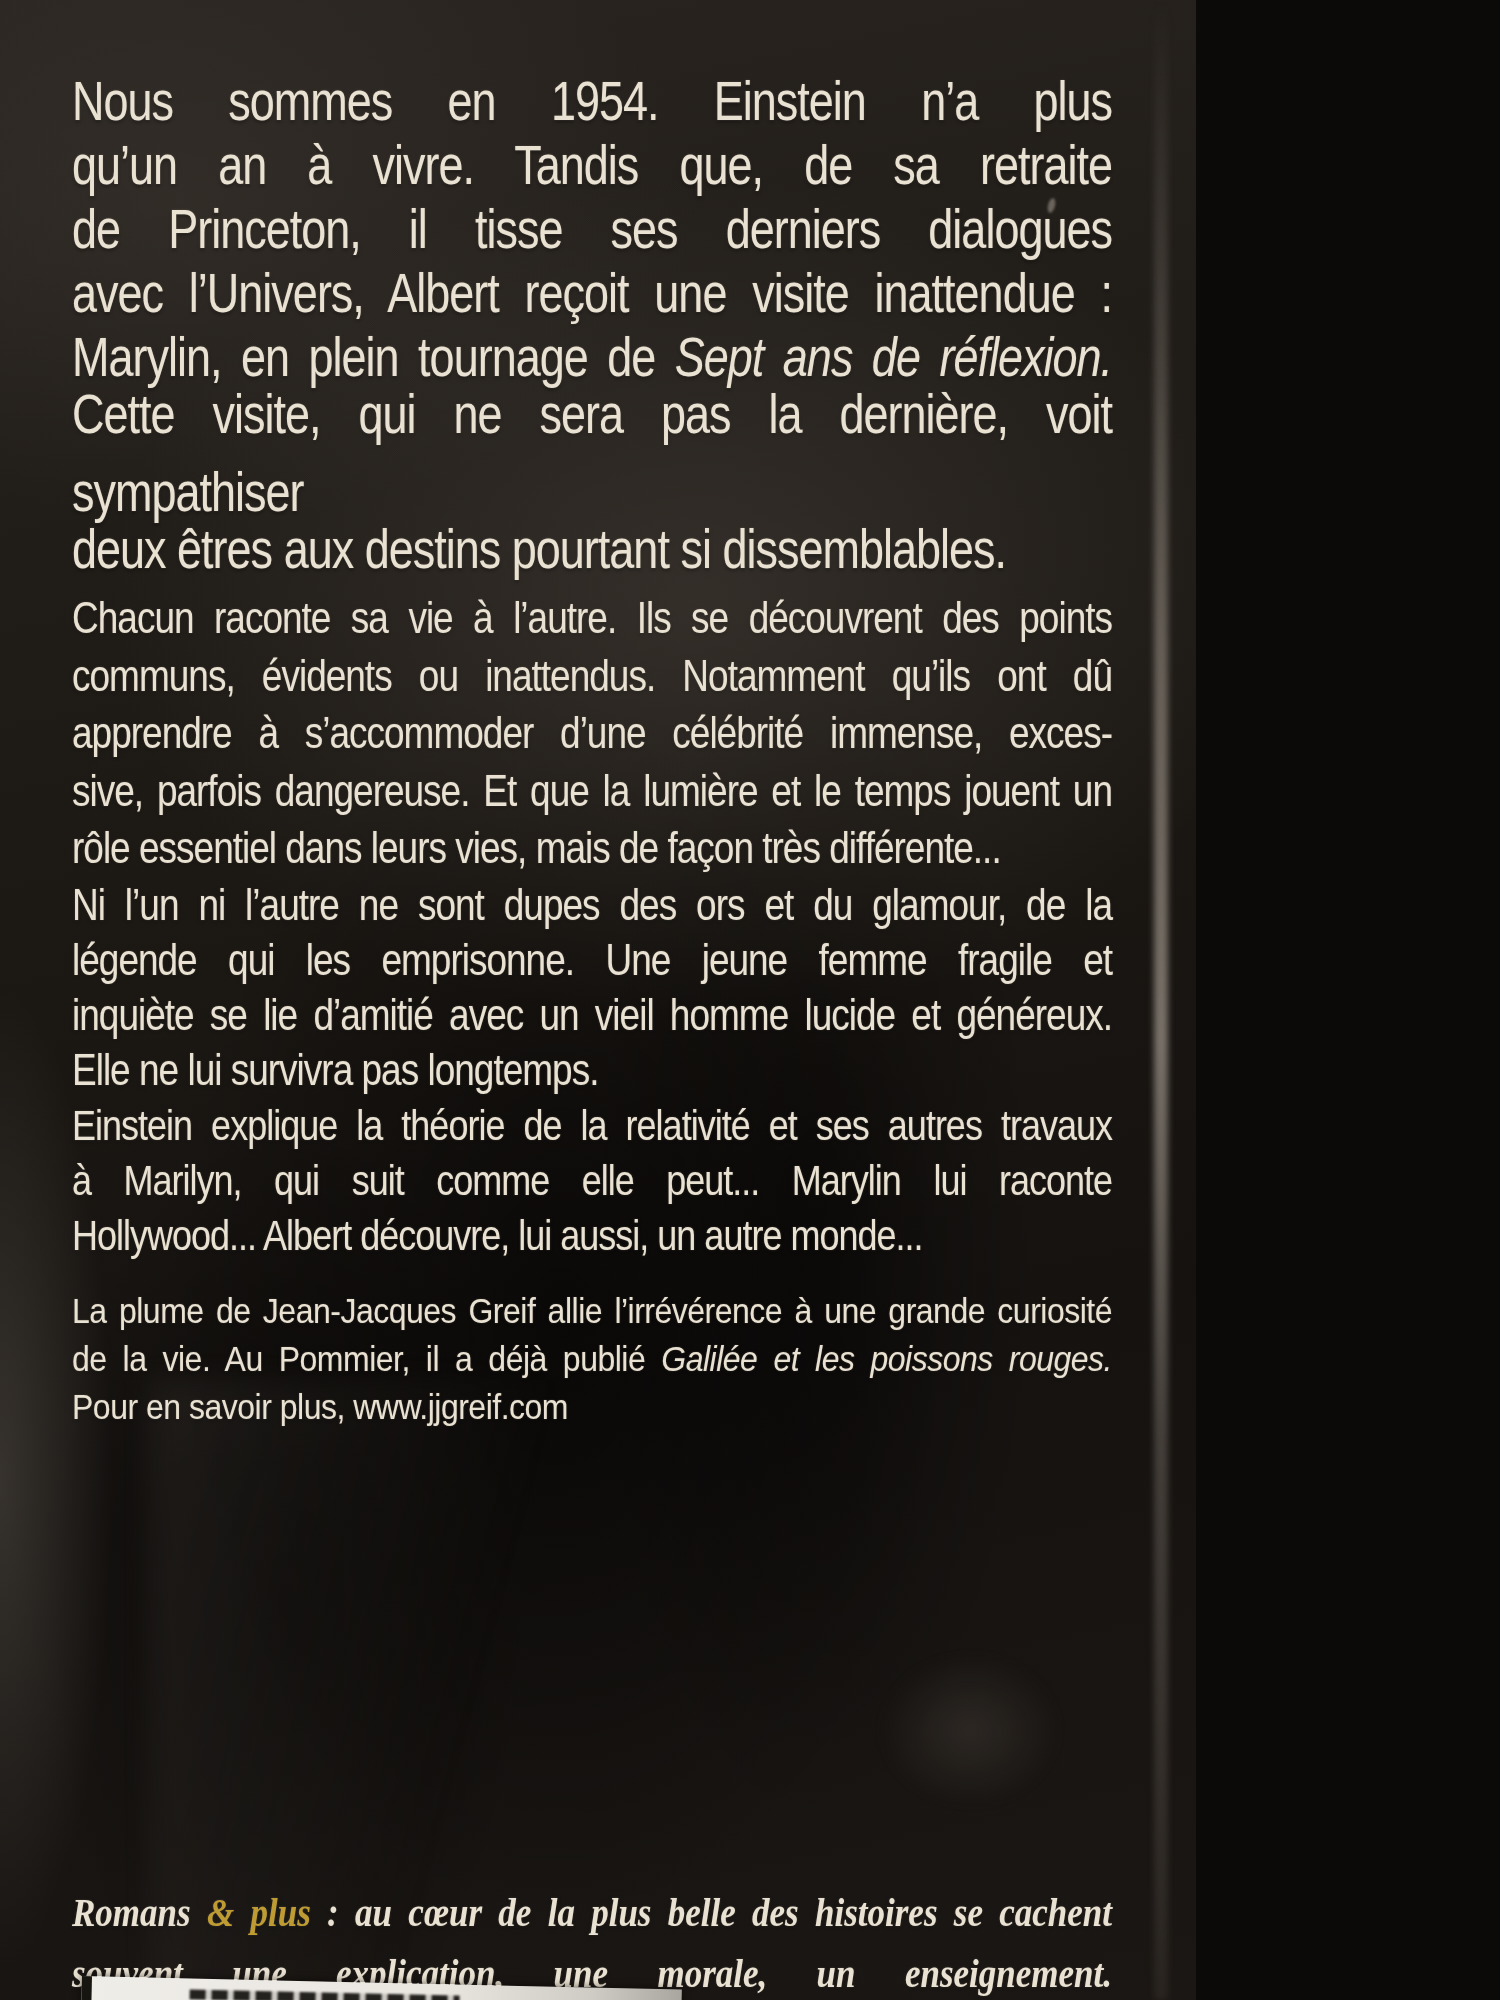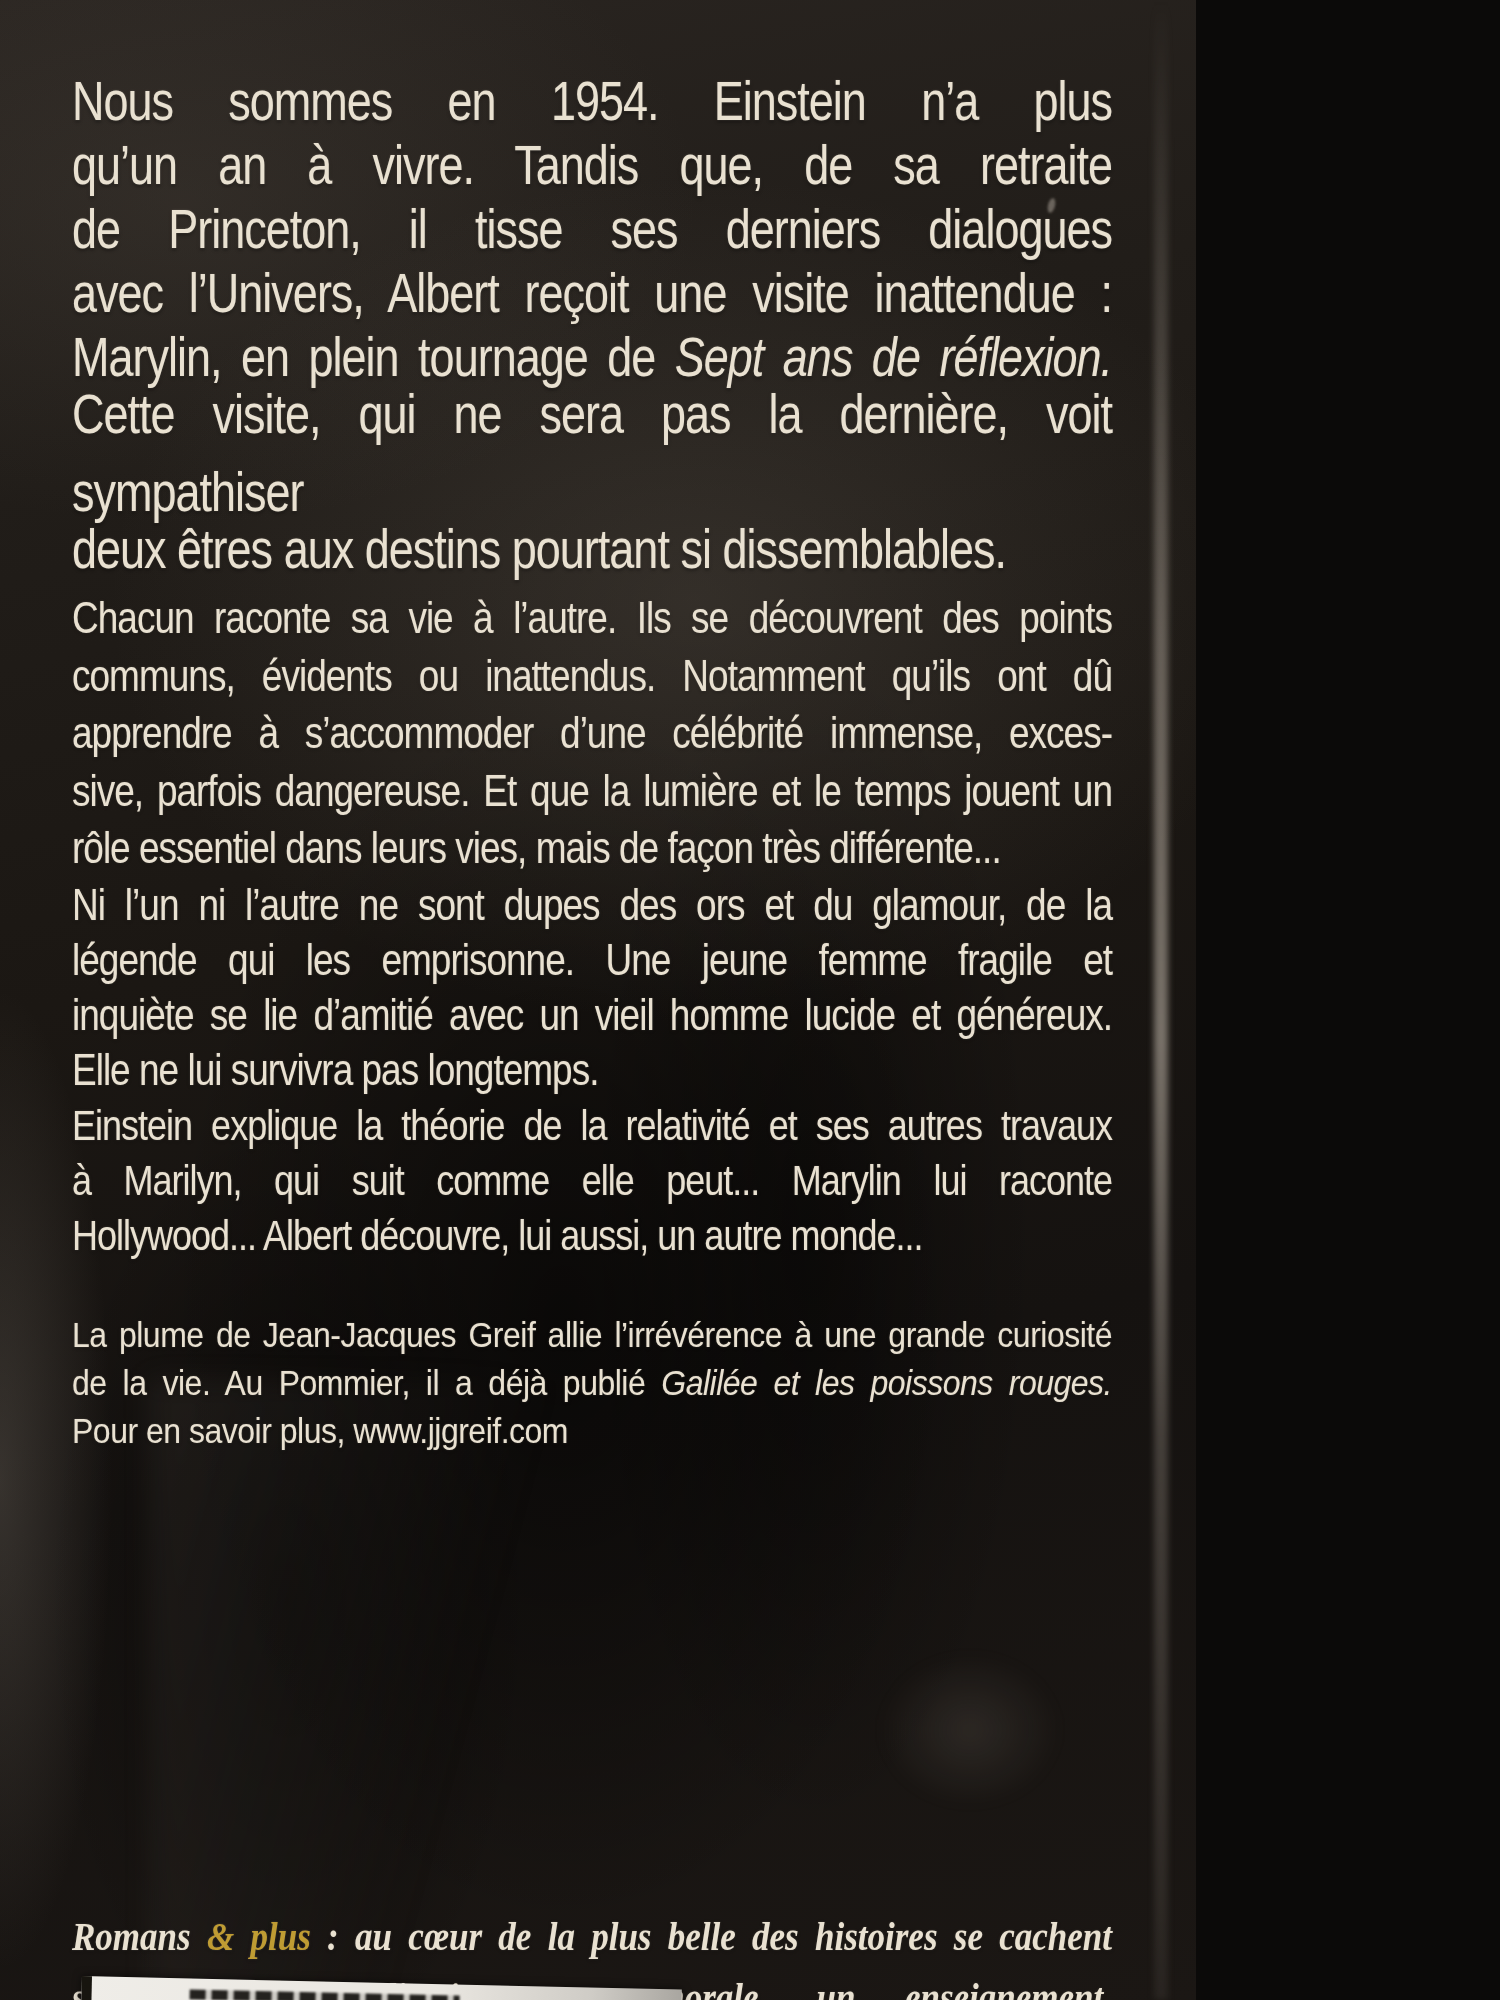--- a/index.html
+++ b/index.html
@@ -46,21 +46,21 @@
   .line{transform-origin:left center;}
   .line.just{text-align:justify;text-align-last:justify;}
   .it{font-style:italic;}
   
   .p-lead  .line{font-size:45px;line-height:64px;letter-spacing:-1px;transform:scaleY(1.22);}
   .p-b1    .line{font-size:37px;line-height:57.5px;letter-spacing:-1px;transform:scaleY(1.18);}
   .p-b1{margin-top:8px;}
   .p-b2    .line{font-size:36px;line-height:55px;letter-spacing:-1px;transform:scaleY(1.18);}
   .p-b3    .line{font-size:37px;line-height:55px;letter-spacing:-1px;transform:scaleY(1.18);}
   .p-note  .line{font-size:32px;line-height:48px;letter-spacing:-0.5px;transform:scaleY(1.10);}
-  .p-note{margin-top:48px;}
+  .p-note{margin-top:24px;}
   .p-romans .line{
     font-family:"Liberation Serif","DejaVu Serif",serif;font-style:italic;font-weight:bold;
     font-size:35px;line-height:61px;transform:scaleY(1.12);
   }
   .p-romans{margin-top:452px;}
   .sticker{
     position:absolute;left:82px;top:1976px;width:600px;height:36px;
     transform:rotate(1.3deg);transform-origin:left top;
     background:linear-gradient(to right,#efede8 0%,#e9e6e0 60%,#cfccc6 85%,#a9a6a0 100%);
     box-shadow:0 0 8px rgba(0,0,0,0.6);

